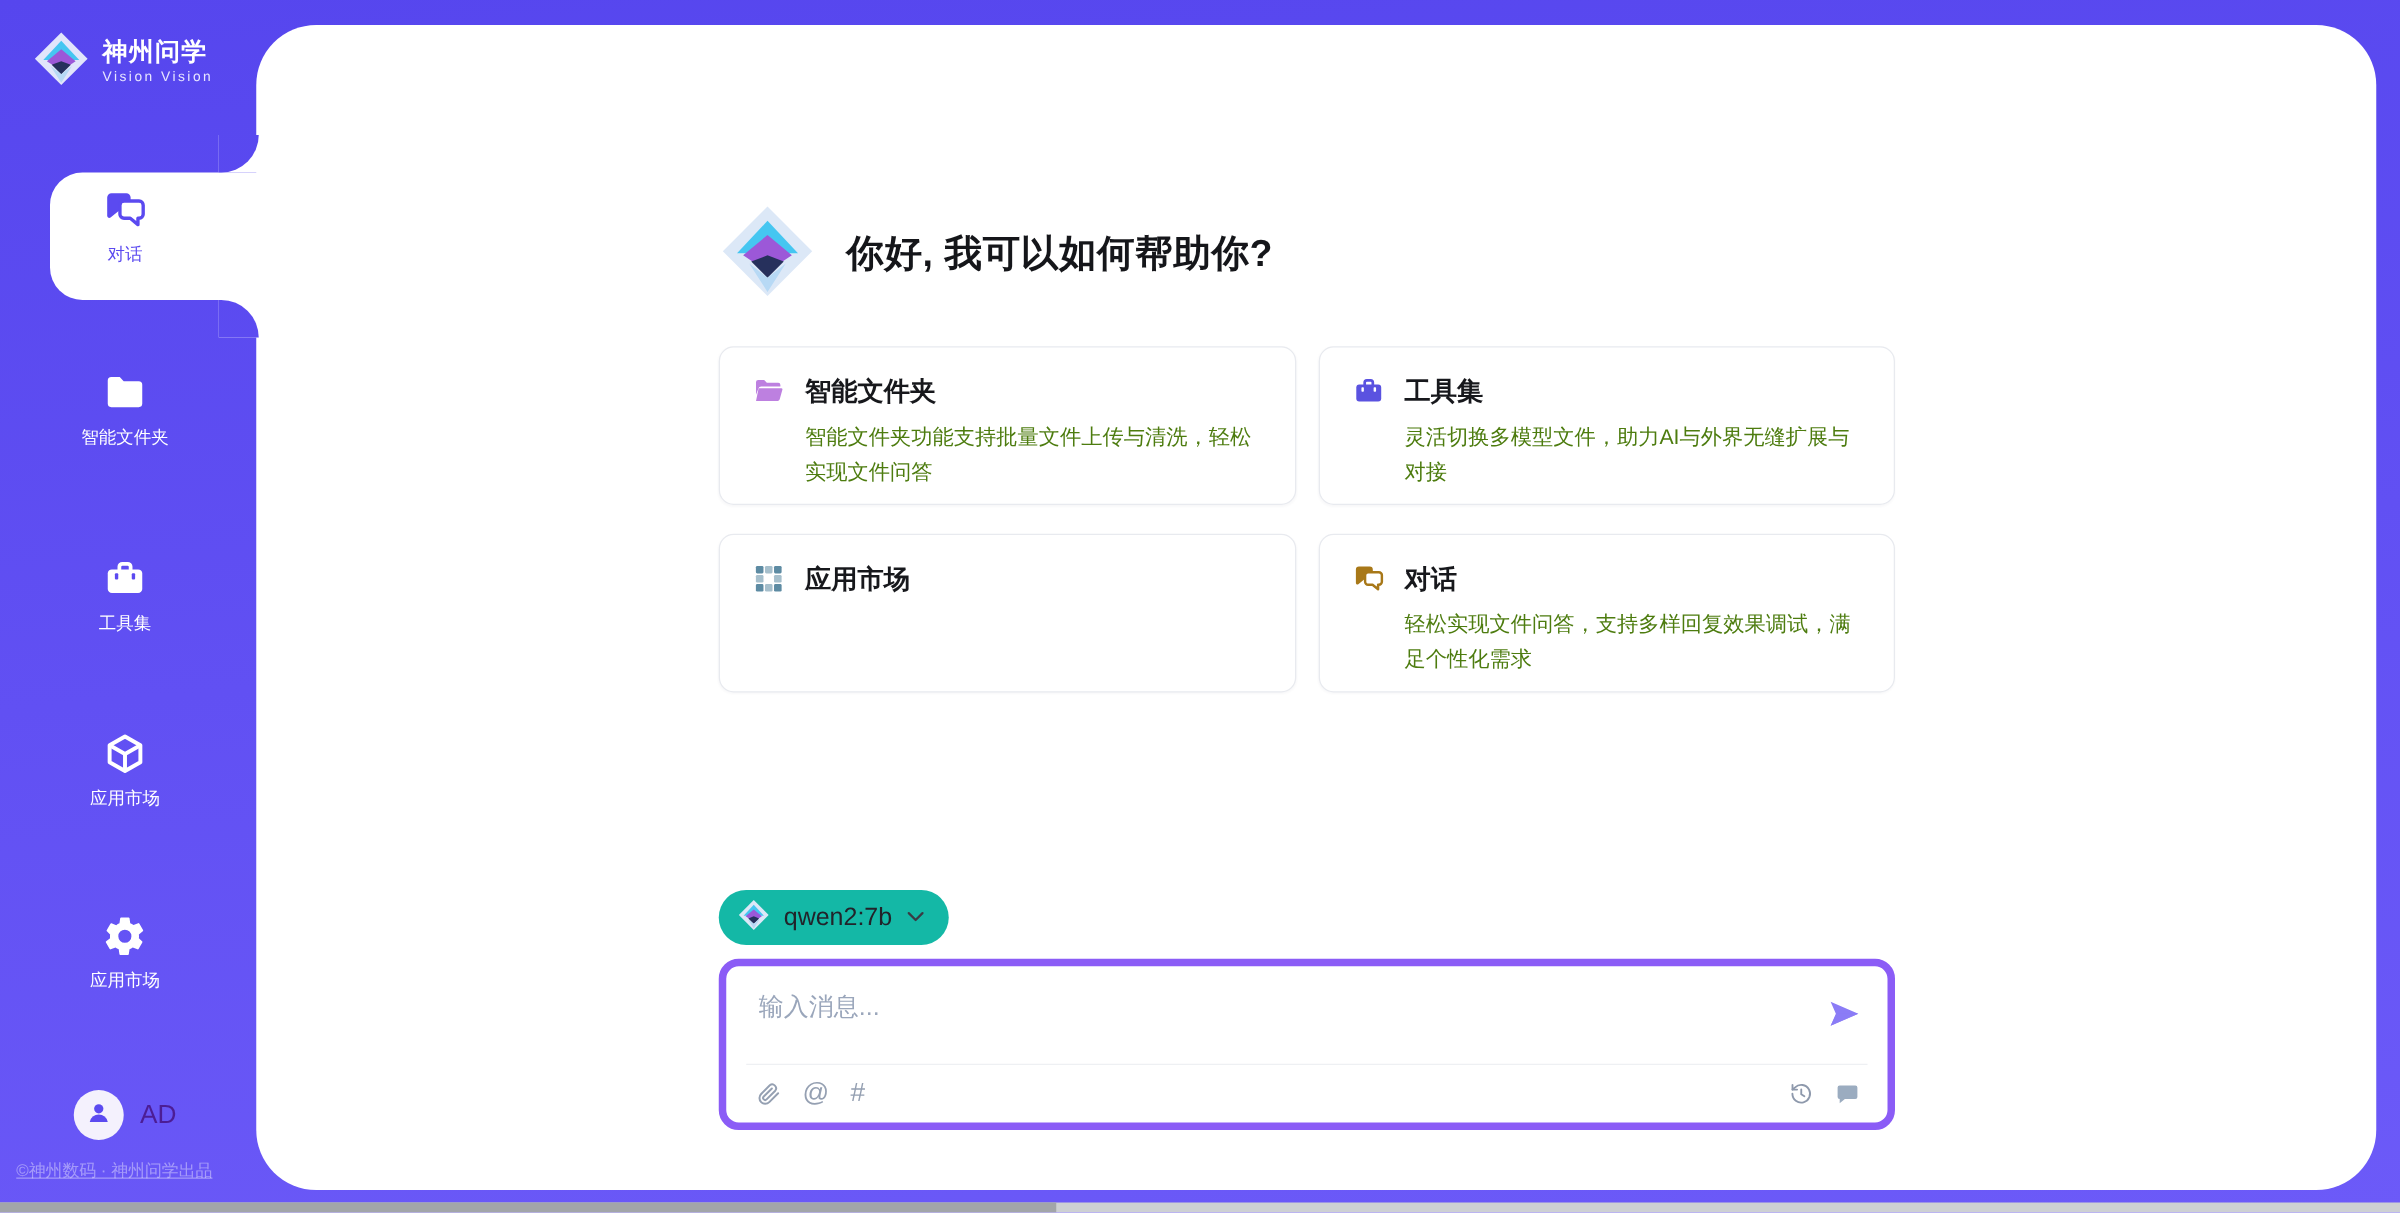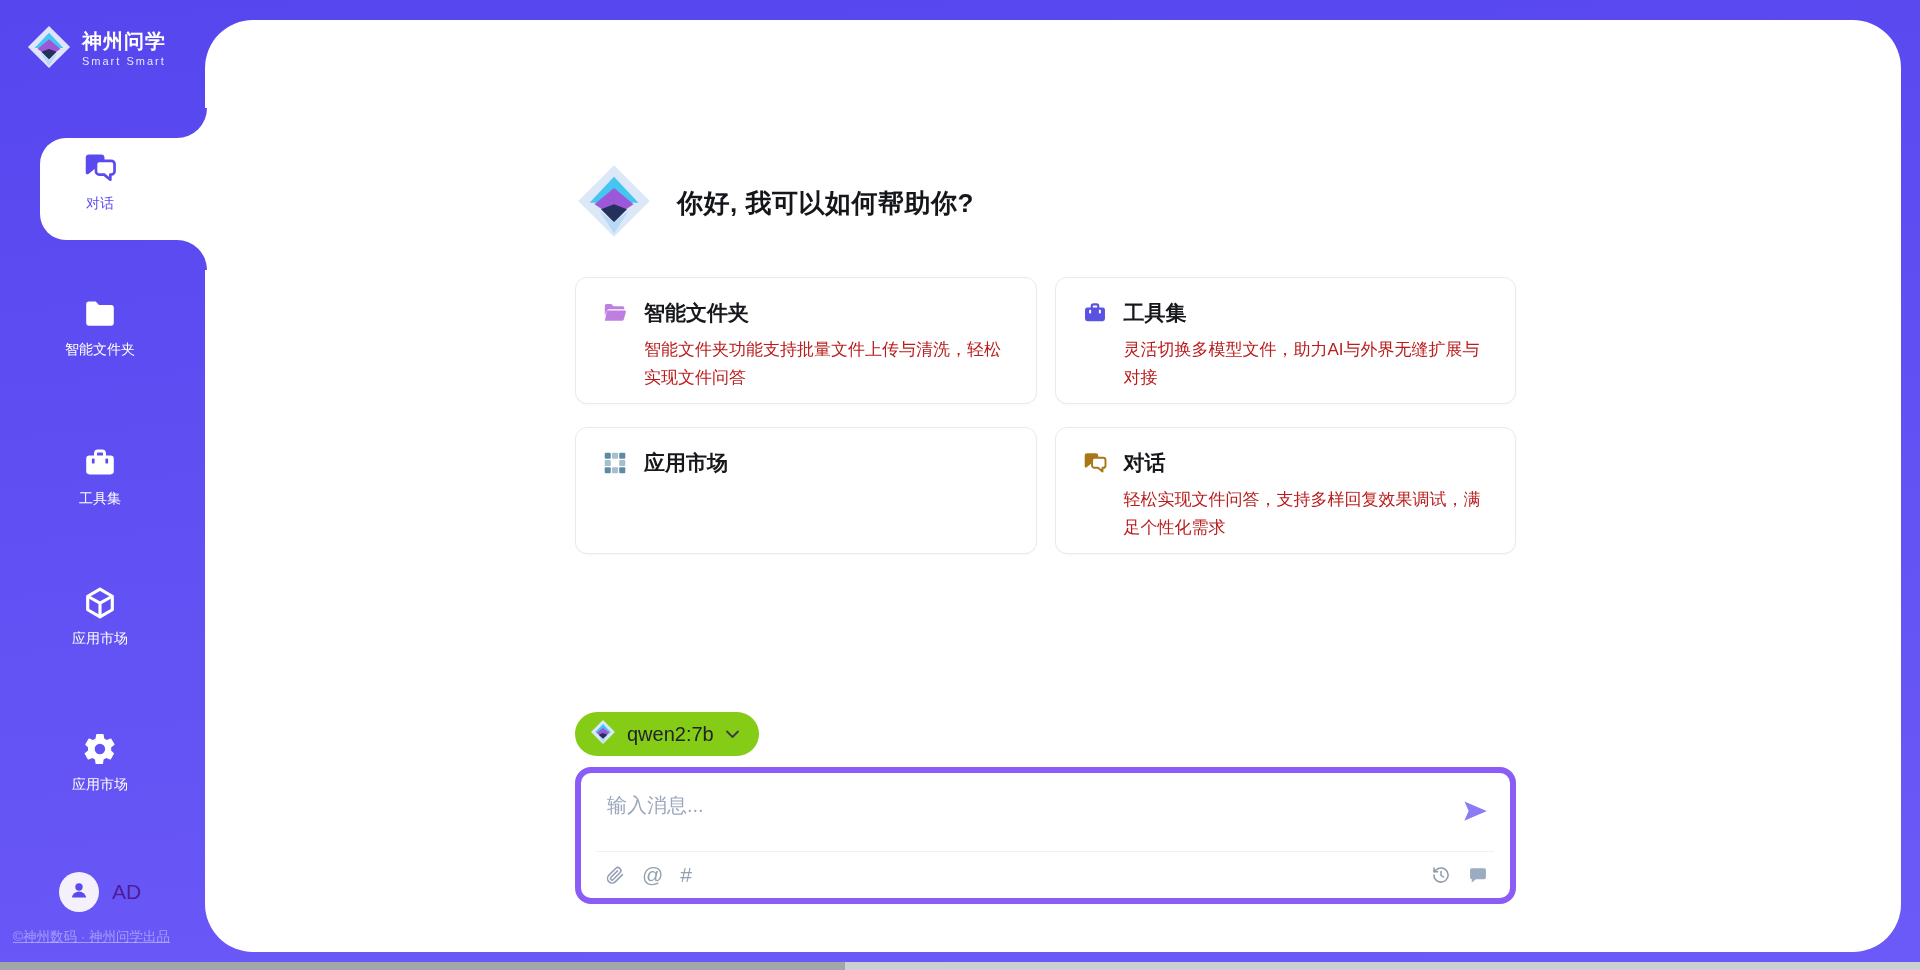--- a/index.html
+++ b/index.html
@@ -45,36 +45,36 @@
   .nav-icon{width:36px;height:36px;display:block;}
 
   .user-row{position:absolute;left:0;top:872px;width:200px;display:flex;align-items:center;justify-content:center;gap:13px;z-index:3;}
   .avatar{width:40px;height:40px;border-radius:50%;background:#f4f1fd;display:flex;align-items:center;justify-content:center;}
   .user-name{color:#4c1d95;font-size:21px;}
   .copyright{position:absolute;left:13px;top:928px;width:200px;color:rgba(255,255,255,0.40);font-size:13.5px;z-index:3;text-decoration:underline;}
 
   
   .content-col{position:absolute;left:575px;top:163px;width:941px;}
   .greeting-row{display:flex;align-items:center;gap:24px;height:80px;}
-  .greeting-title{font-size:26px;font-weight:700;color:#15161a;letter-spacing:0.5px;text-align:center;}
+  .greeting-title{font-size:30px;font-weight:700;color:#15161a;letter-spacing:0.5px;text-align:center;}
 
   .cards-grid{margin-top:34px;display:grid;grid-template-columns:1fr 1fr;column-gap:18px;row-gap:23px;}
   .card{
     box-sizing:border-box;height:127px;background:#fff;border:1px solid #e8eaef;
     border-radius:12px;padding:21px 26px 0 26px;cursor:pointer;
     box-shadow:0 1px 2px rgba(30,30,60,0.03);
   }
   .card-head{display:flex;align-items:center;gap:16px;margin-bottom:9px;}
   .card-title{font-size:21px;font-weight:700;color:#17181c;}
   .card-icon{width:26px;height:26px;display:block;flex:0 0 auto;}
-  .card-desc{margin-left:42px;font-size:17px;line-height:1.62;color:#b91c1c;}
+  .card-desc{margin-left:42px;font-size:17px;line-height:1.62;color:#4d7c0f;}
 
   .model-pill{
     margin-top:158px;display:inline-flex;align-items:center;gap:11px;height:44px;
-    padding:0 19px 0 15px;background:#84cc16;border-radius:22px;cursor:pointer;
+    padding:0 19px 0 15px;background:#14b8a6;border-radius:22px;cursor:pointer;
   }
   .model-name{font-size:20px;color:#22232a;}
 
   .composer{
     box-sizing:border-box;margin-top:11px;width:100%;height:137px;position:relative;
     border:6px solid #8b5cf6;border-radius:16px;background:#fff;
   }
   .composer textarea{
     box-sizing:border-box;width:100%;height:70px;border:none;outline:none;resize:none;
     background:transparent;padding:19px 70px 0 26px;font-size:20px;color:#2a2f3a;
@@ -104,21 +104,21 @@
       <svg width="46" height="46" viewBox="0 0 48 48">
         <polygon points="24,2 46,24 24,46 2,24" fill="#e9eefb" opacity="0.95"></polygon>
         <polygon points="24,9 39,25 9,25" fill="#45c6f1"></polygon>
         <polygon points="24,16 36,26 24,34 12,26" fill="#9c58d8"></polygon>
         <polygon points="24,26 32,29 24,37 16,29" fill="#26305c"></polygon>
         <polygon points="24,37 33,30 24,44 15,30" fill="#b7d9f5"></polygon>
       </svg>
     </span>
     <span class="brand-text">
       <span class="brand-name">神州问学</span>
-      <span class="brand-sub">Smart Smart</span>
+      <span class="brand-sub">Vision Vision</span>
     </span>
   </div>
 
   <div class="nav-tab"></div>
   <div class="concave-wrap top">
       <div class="under"></div>
       <div class="over purple-paint"></div>
     </div>
   <div class="concave-wrap bottom">
       <div class="under"></div>

